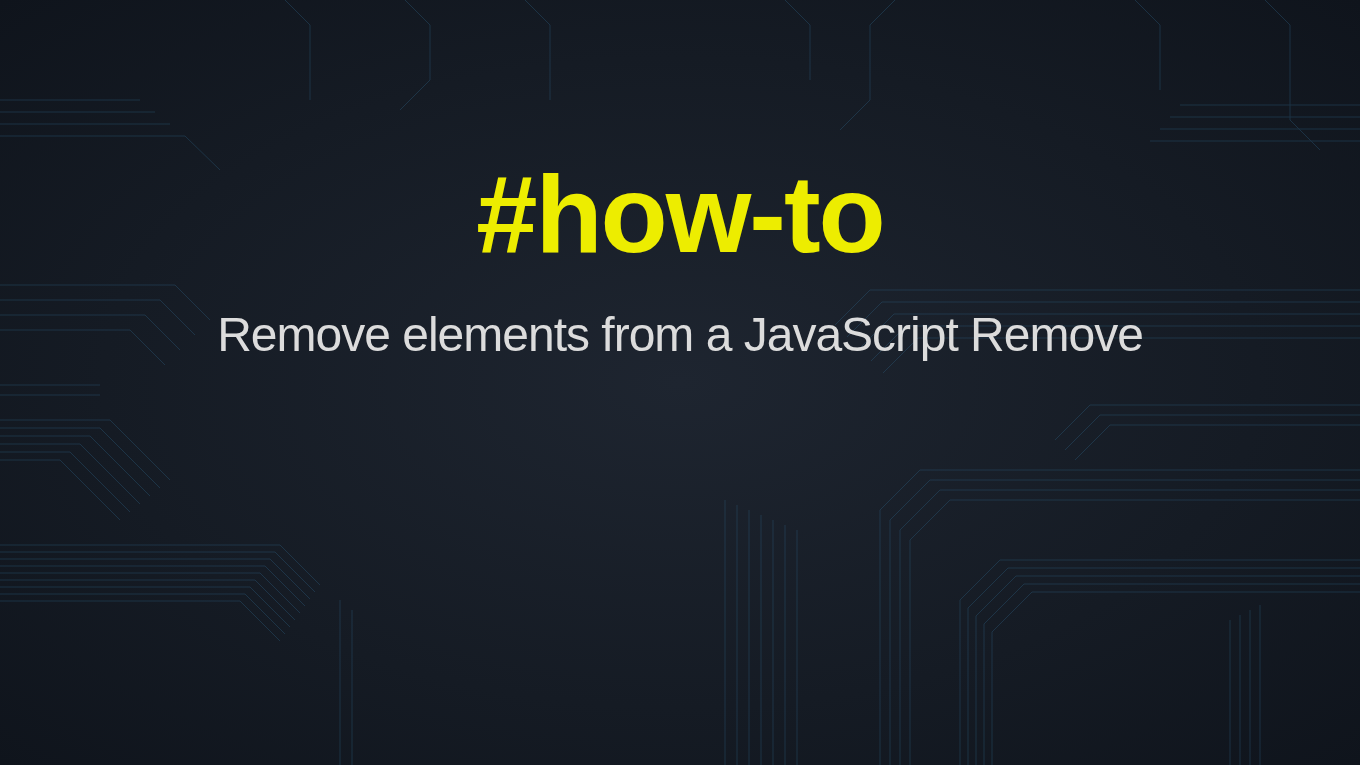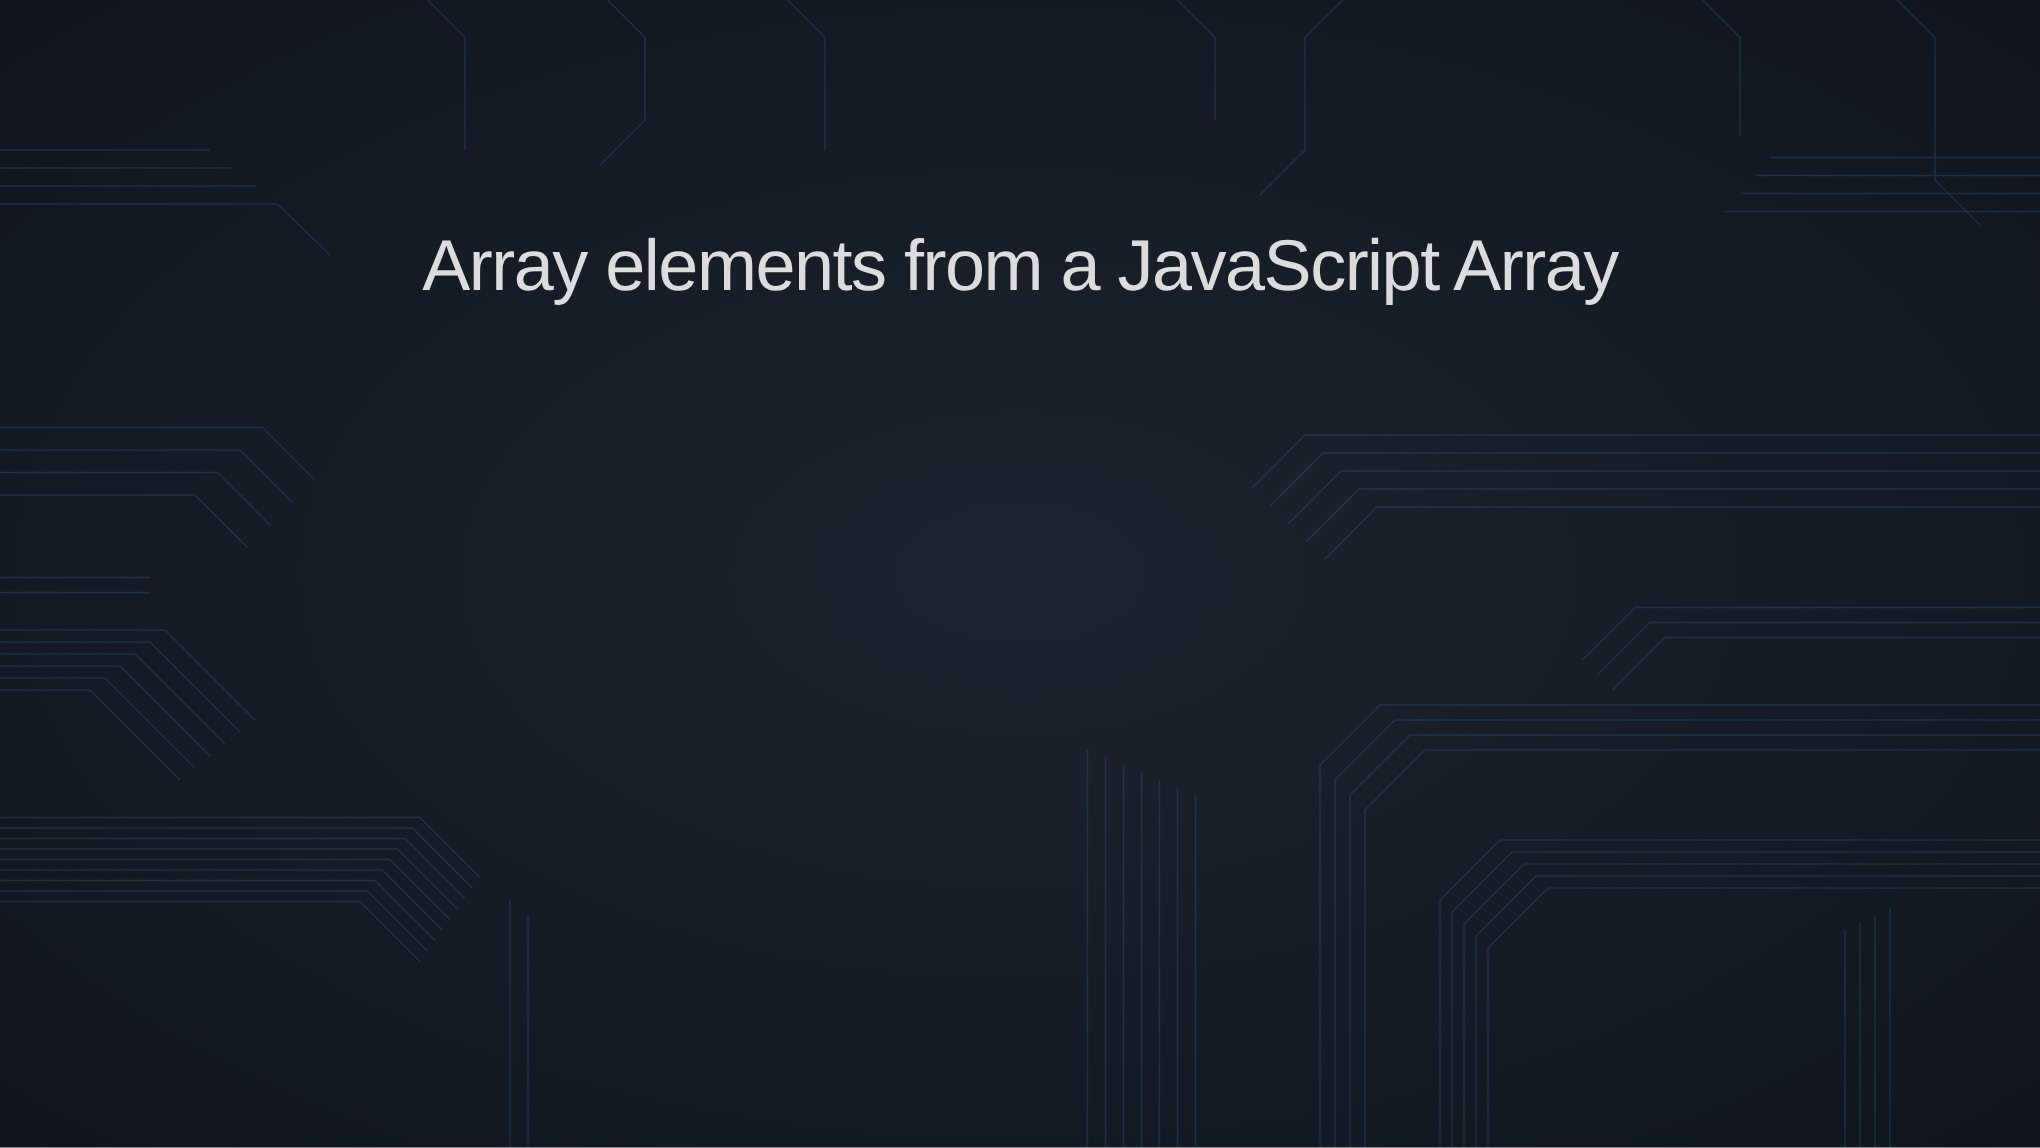--- a/index.html
+++ b/index.html
@@ -131,14 +131,15 @@
     <path d="M 737 505 L 737 770"></path>
     <path d="M 749 510 L 749 770"></path>
     <path d="M 761 515 L 761 770"></path>
     <path d="M 773 520 L 773 770"></path>
     <path d="M 785 525 L 785 770"></path>
     <path d="M 797 530 L 797 770"></path>
   </g>
 </svg>
 
 <div class="content">
-  <p class="subtitle">Array elements from a JavaScript Array</p>
+  <h1 class="tag-heading">#how-to</h1>
+  <p class="subtitle">Remove elements from a JavaScript Remove</p>
 </div>
 
 </body></html>

